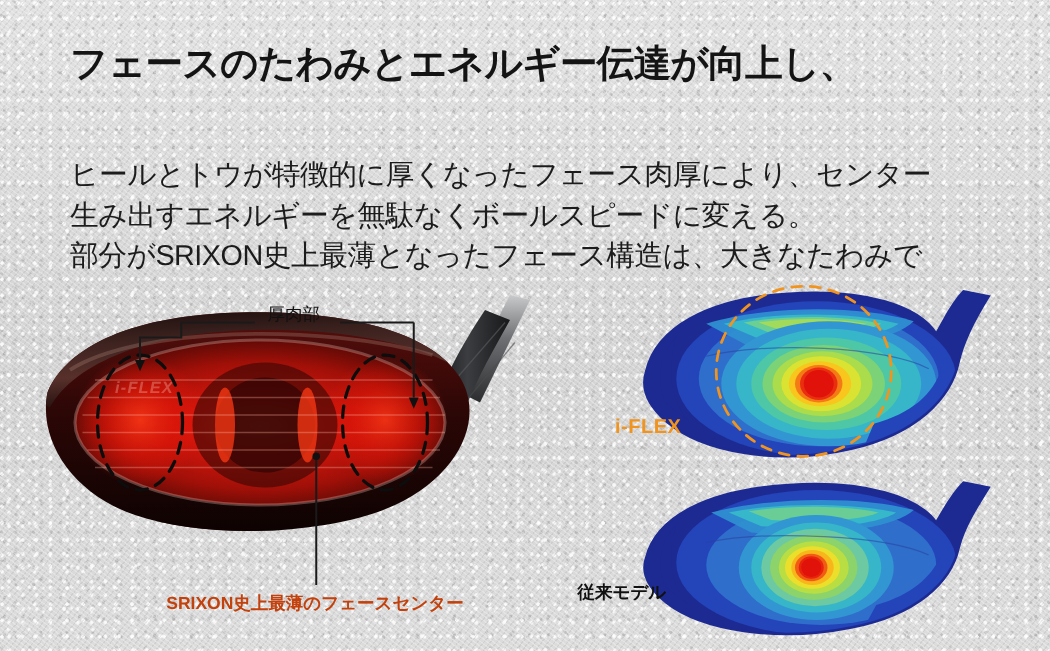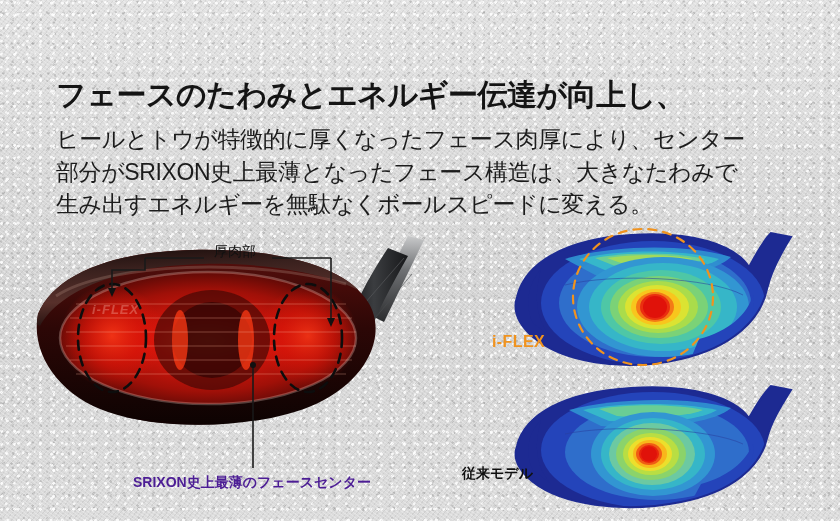--- a/index.html
+++ b/index.html
@@ -47,21 +47,21 @@
   #heading {
     left: 56px;
     top: 32px;
     width: 700px;
     font-size: 30px;
     font-weight: bold;
     line-height: 1.33;
     color: #141414;
     letter-spacing: -0.5px;
   }
-  #heading .hl { display: block; white-space: nowrap; margin-top: 43px; }
+  #heading .hl { display: block; white-space: nowrap; }
 
   #body-copy {
     left: 56px;
     top: 123px;
     width: 720px;
     font-size: 23px;
     line-height: 1.42;
     color: #1c1c1c;
     letter-spacing: -0.4px;
   }
@@ -85,21 +85,21 @@
     font-weight: normal;
     color: #111;
     letter-spacing: 0px;
     white-space: nowrap;
   }
   #callout-center-label {
     left: 133px;
     top: 474px;
     font-size: 14px;
     font-weight: bold;
-    color: #4c1d95;
+    color: #c2410c;
     white-space: nowrap;
   }
   #callout-lines {
     position: absolute;
     left: 0; top: 0;
     width: 840px; height: 521px;
     pointer-events: none;
     overflow: visible;
   }
 
@@ -133,22 +133,22 @@
 <div id="stage">
 
   <div id="bg-texture"></div>
 
   <div class="txt" id="heading">
     <span class="hl">フェースのたわみとエネルギー伝達が向上し、</span>
   </div>
 
   <div class="txt" id="body-copy">
     <span class="bl">ヒールとトウが特徴的に厚くなったフェース肉厚により、センター</span>
+    <span class="bl">生み出すエネルギーを無駄なくボールスピードに変える。</span>
     <span class="bl">部分がSRIXON史上最薄となったフェース構造は、大きなたわみで</span>
-    <span class="bl">生み出すエネルギーを無駄なくボールスピードに変える。</span>
   </div>
 
   <div id="driver-photo">
     <svg id="driver-svg" viewBox="0 0 420 230" xmlns="http://www.w3.org/2000/svg">
       <defs>
         <radialGradient id="faceGlow" cx="50%" cy="52%" r="62%">
           <stop offset="0%" stop-color="#f24a28"></stop>
           <stop offset="28%" stop-color="#d8160c"></stop>
           <stop offset="62%" stop-color="#a01008"></stop>
           <stop offset="88%" stop-color="#550906"></stop>

